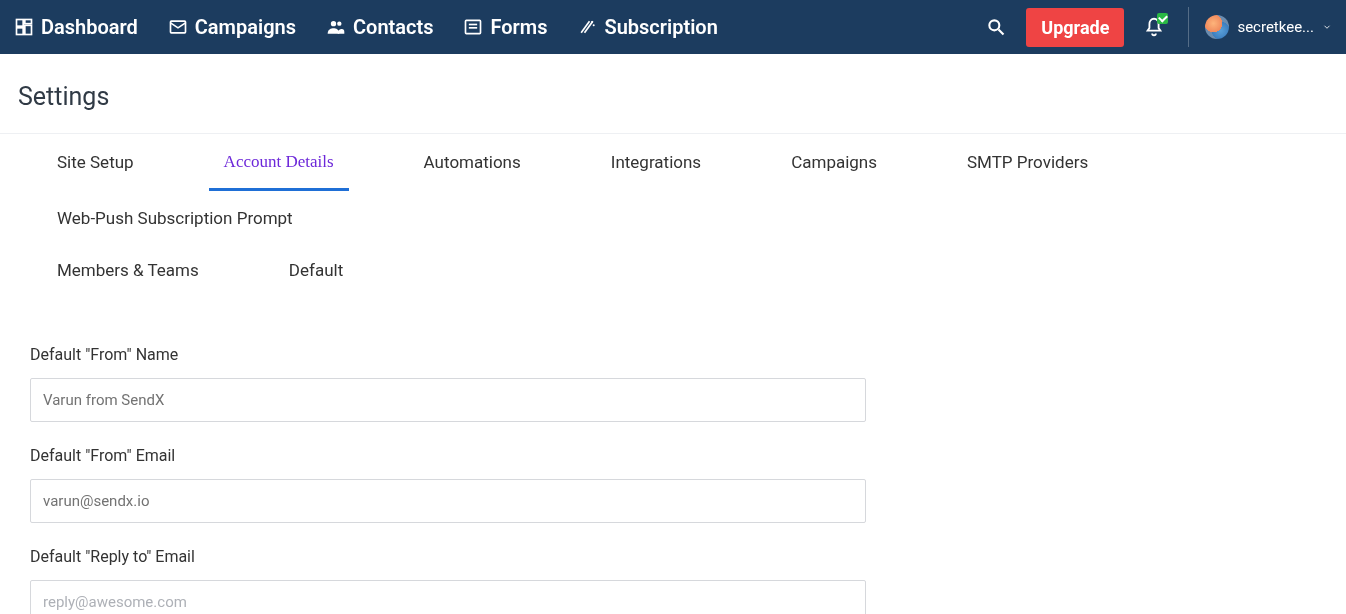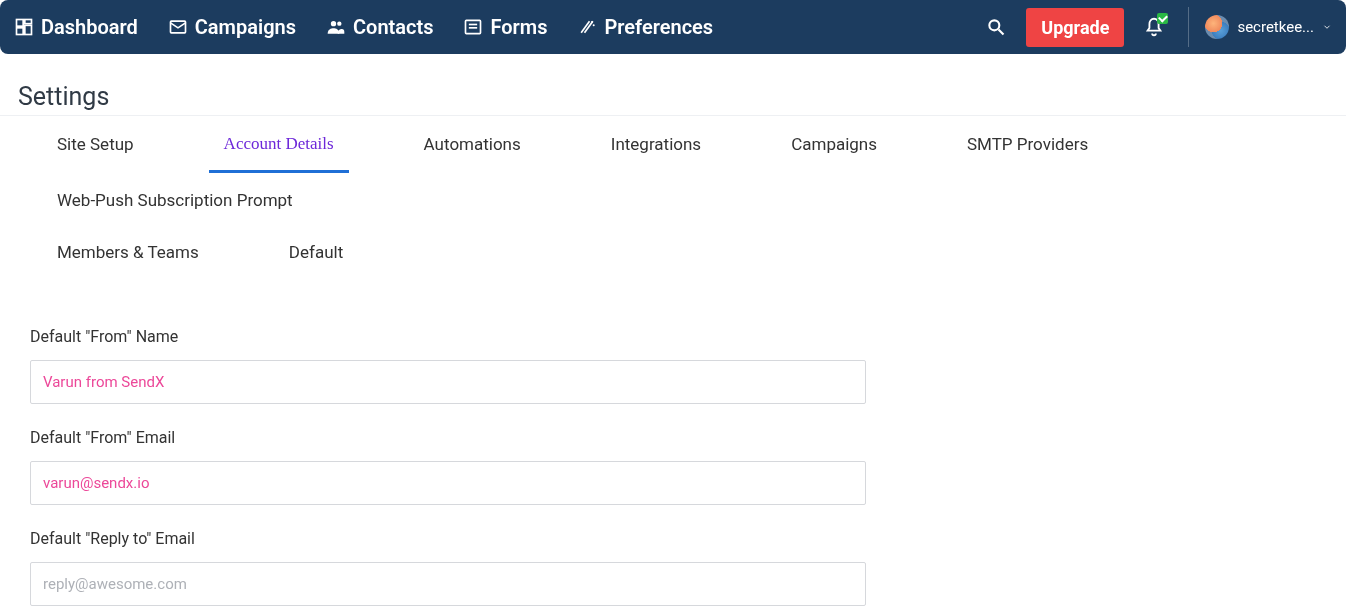--- a/index.html
+++ b/index.html
@@ -14,21 +14,20 @@
     }
 
     
     .top-nav {
       background: #1c3c5f;
       height: 54px;
       display: flex;
       align-items: center;
       padding: 2px 14px;
       color: #fff;
-      border-radius: 8px;
     }
     .nav-left {
       display: flex;
       align-items: center;
       gap: 30px;
     }
     .nav-item {
       display: flex;
       align-items: center;
       gap: 7px;
@@ -128,21 +127,21 @@
                   #6a8caf;
     }
     .user-menu svg.caret {
       width: 10px;
       height: 10px;
       fill: #fff;
     }
 
     
     .page-header {
-      padding: 28px 18px 4px 18px;
+      padding: 28px 18px 22px 18px;
       border-bottom: 1px solid #eef0f3;
     }
     .page-title {
       font-size: 25px;
       font-weight: 400;
       color: #303a45;
     }
 
     
     .tabs {
@@ -193,21 +192,21 @@
       margin-bottom: 14px;
     }
     .form-input {
       width: 836px;
       max-width: 100%;
       height: 44px;
       border: 1px solid #d6d8dc;
       border-radius: 2px;
       padding: 0 12px;
       font-size: 15px;
-      color: #ec4899;
+      color: #737373;
       background: #fff;
     }
     .form-input::placeholder {
       color: #aeb1b7;
     }
 
     svg.icon {
       display: block;
     }
   </style>
@@ -254,21 +253,21 @@
       <span>Forms</span>
     </div>
 
     <div class="nav-item">
       <svg class="icon" viewBox="0 0 24 24">
         <path d="M5 19 L15 5" stroke="#fff" stroke-width="2"></path>
         <path d="M9 19 L19 5" stroke="#fff" stroke-width="2"></path>
         <circle cx="18" cy="6" r="1.2" fill="#fff"></circle>
         <circle cx="20" cy="10" r="1.2" fill="#fff"></circle>
       </svg>
-      <span>Preferences</span>
+      <span>Subscription</span>
     </div>
 
   </div>
 
   <div class="nav-right">
 
     <div class="search-btn">
       <svg class="icon" viewBox="0 0 24 24">
         <circle cx="10" cy="10" r="6" stroke="#fff" stroke-width="2.5" fill="none"></circle>
         <line x1="15" y1="15" x2="21" y2="21" stroke="#fff" stroke-width="2.5"></line>

